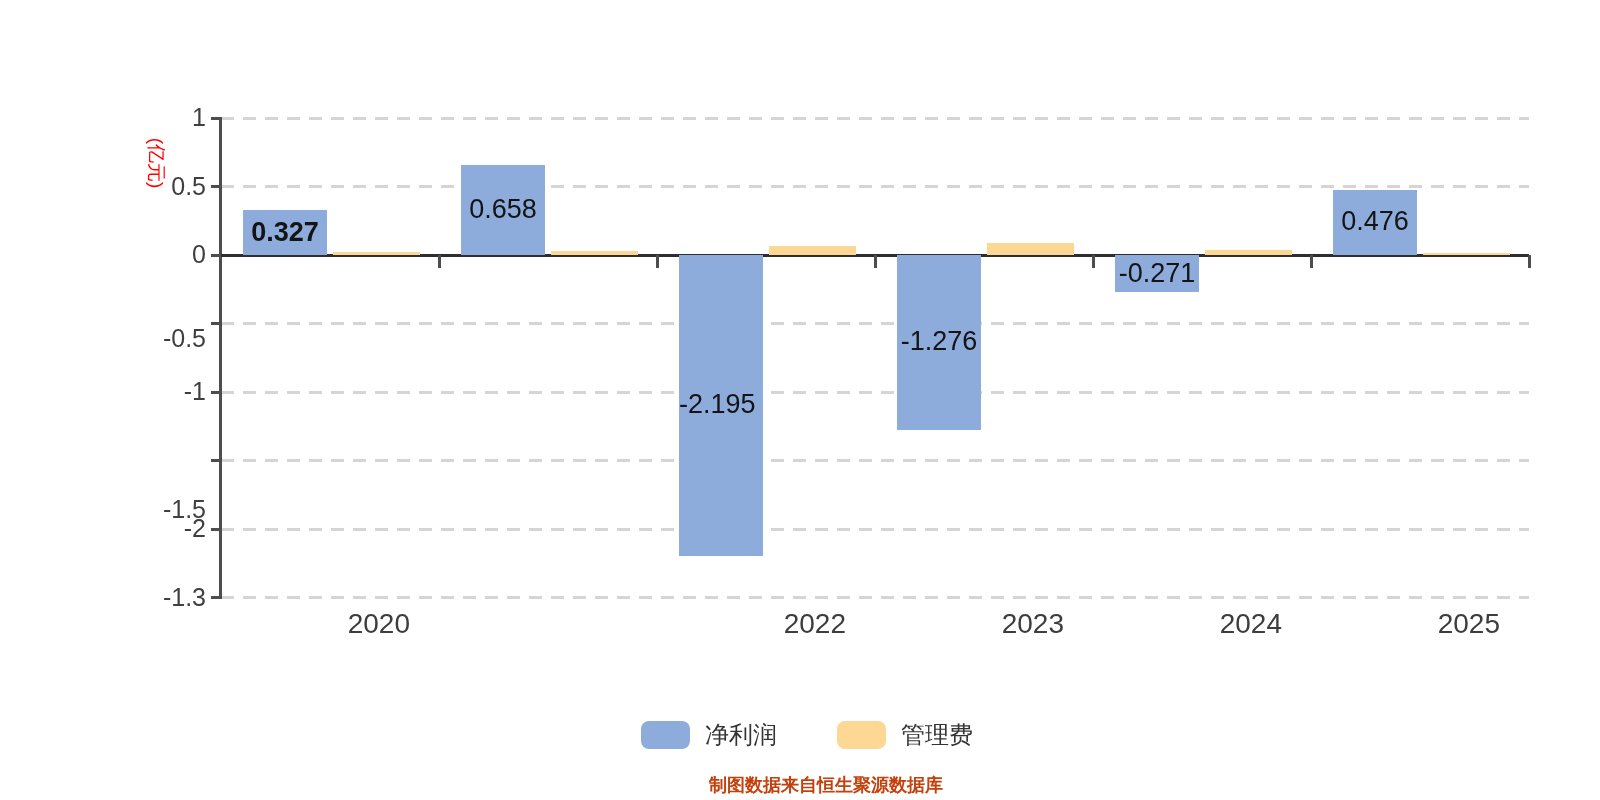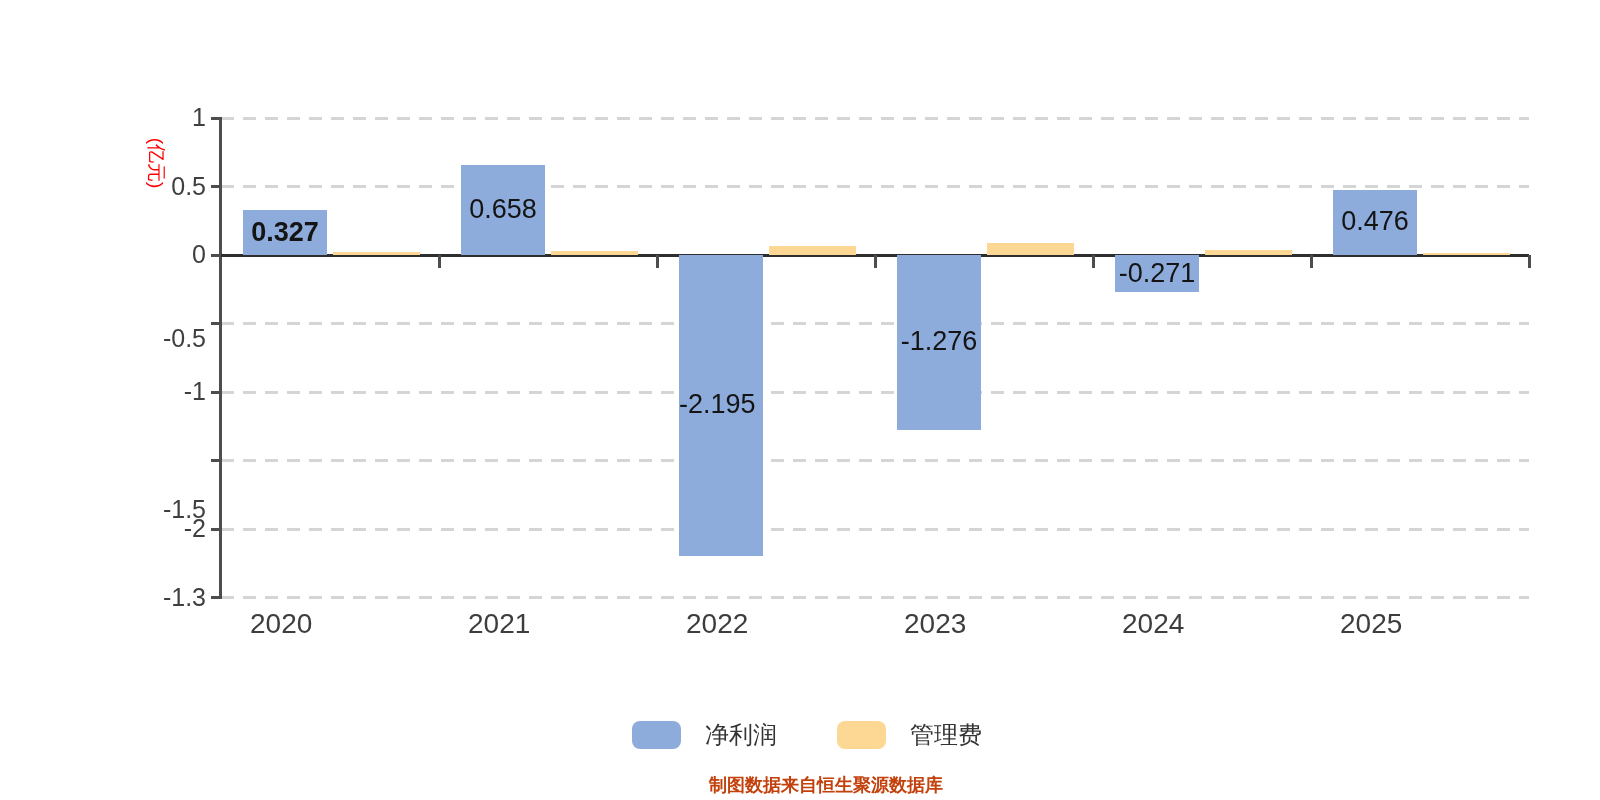--- a/index.html
+++ b/index.html
@@ -21,31 +21,31 @@
   .gridline{position:absolute;height:3px;
     background:repeating-linear-gradient(90deg,#d5d5d5 0 13px,rgba(0,0,0,0) 13px 22px);}
   .zero-line{position:absolute;height:3px;background:#2e2e2e;}
   .y-axis-line{position:absolute;width:3px;background:#4d4d4d;}
   .y-tick{position:absolute;width:10px;height:3px;background:#4d4d4d;}
   .x-tick{position:absolute;width:3px;height:13px;background:#4d4d4d;}
   .y-tick-label{
     position:absolute;width:70px;text-align:right;font-size:25px;color:#3f3f3f;
   }
   .x-axis-label{
-    position:absolute;width:160px;text-align:left;font-size:28px;color:#3d3d3d;
+    position:absolute;width:160px;text-align:right;font-size:28px;color:#3d3d3d;
   }
   .bar{position:absolute;}
   .bar-value-label{
     position:absolute;text-align:center;font-size:27px;color:#141414;white-space:nowrap;
   }
   .legend{
     position:absolute;left:0;top:720px;width:1598px;height:30px;
     display:flex;justify-content:center;align-items:center;gap:44px;
   }
-  .legend-item{display:flex;align-items:center;gap:24px;padding-left:16px;}
+  .legend-item{display:flex;align-items:center;gap:15px;padding-left:16px;}
   .legend-swatch{width:49px;height:28px;border-radius:8px;}
   .legend-label{font-size:24px;color:#333333;}
   .source-note{
     position:absolute;left:0;top:773px;width:1578px;text-align:center;
     font-size:18px;font-weight:bold;color:#c2410c;padding-left:37px;
   }
 </style>
 </head>
 <body>
 
@@ -84,21 +84,20 @@
       <div class="x-tick" style="left: 1091.5px; top: 255px;"></div>
       <div class="x-tick" style="left: 1309.5px; top: 255px;"></div>
       <div class="x-tick" style="left: 1527.5px; top: 255px;"></div>
       <div class="bar" style="left: 243px; top: 210.201px; width: 84px; height: 44.799px; background: rgb(141, 172, 219);"></div>
       <div class="bar-value-label" style="left: 243px; top: 216.6px; width: 84px; font-weight: bold;">0.327</div>
       <div class="bar" style="left: 333px; top: 252.26px; width: 87px; height: 2.74px; background: rgb(253, 215, 148);"></div>
       <div class="x-axis-label" style="left: 250px; top: 608px;">2020</div>
       <div class="bar" style="left: 461px; top: 164.854px; width: 84px; height: 90.146px; background: rgb(141, 172, 219);"></div>
       <div class="bar-value-label" style="left: 461px; top: 193.927px; width: 84px;">0.658</div>
       <div class="bar" style="left: 551px; top: 250.89px; width: 87px; height: 4.11px; background: rgb(253, 215, 148);"></div>
-      <div class="x-axis-label" style="left: 468px; top: 608px;">2021</div>
       <div class="bar" style="left: 679px; top: 255px; width: 84px; height: 300.715px; background: rgb(141, 172, 219);"></div>
       <div class="bar-value-label" style="left: 679px; top: 389.357px; width: 74px;">-2.195</div>
       <div class="bar" style="left: 769px; top: 246.095px; width: 87px; height: 8.905px; background: rgb(253, 215, 148);"></div>
       <div class="x-axis-label" style="left: 686px; top: 608px;">2022</div>
       <div class="bar" style="left: 897px; top: 255px; width: 84px; height: 174.812px; background: rgb(141, 172, 219);"></div>
       <div class="bar-value-label" style="left: 897px; top: 326.406px; width: 84px;">-1.276</div>
       <div class="bar" style="left: 987px; top: 242.67px; width: 87px; height: 12.33px; background: rgb(253, 215, 148);"></div>
       <div class="x-axis-label" style="left: 904px; top: 608px;">2023</div>
       <div class="bar" style="left: 1115px; top: 255px; width: 84px; height: 37.127px; background: rgb(141, 172, 219);"></div>
       <div class="bar-value-label" style="left: 1115px; top: 257.563px; width: 84px;">-0.271</div>

